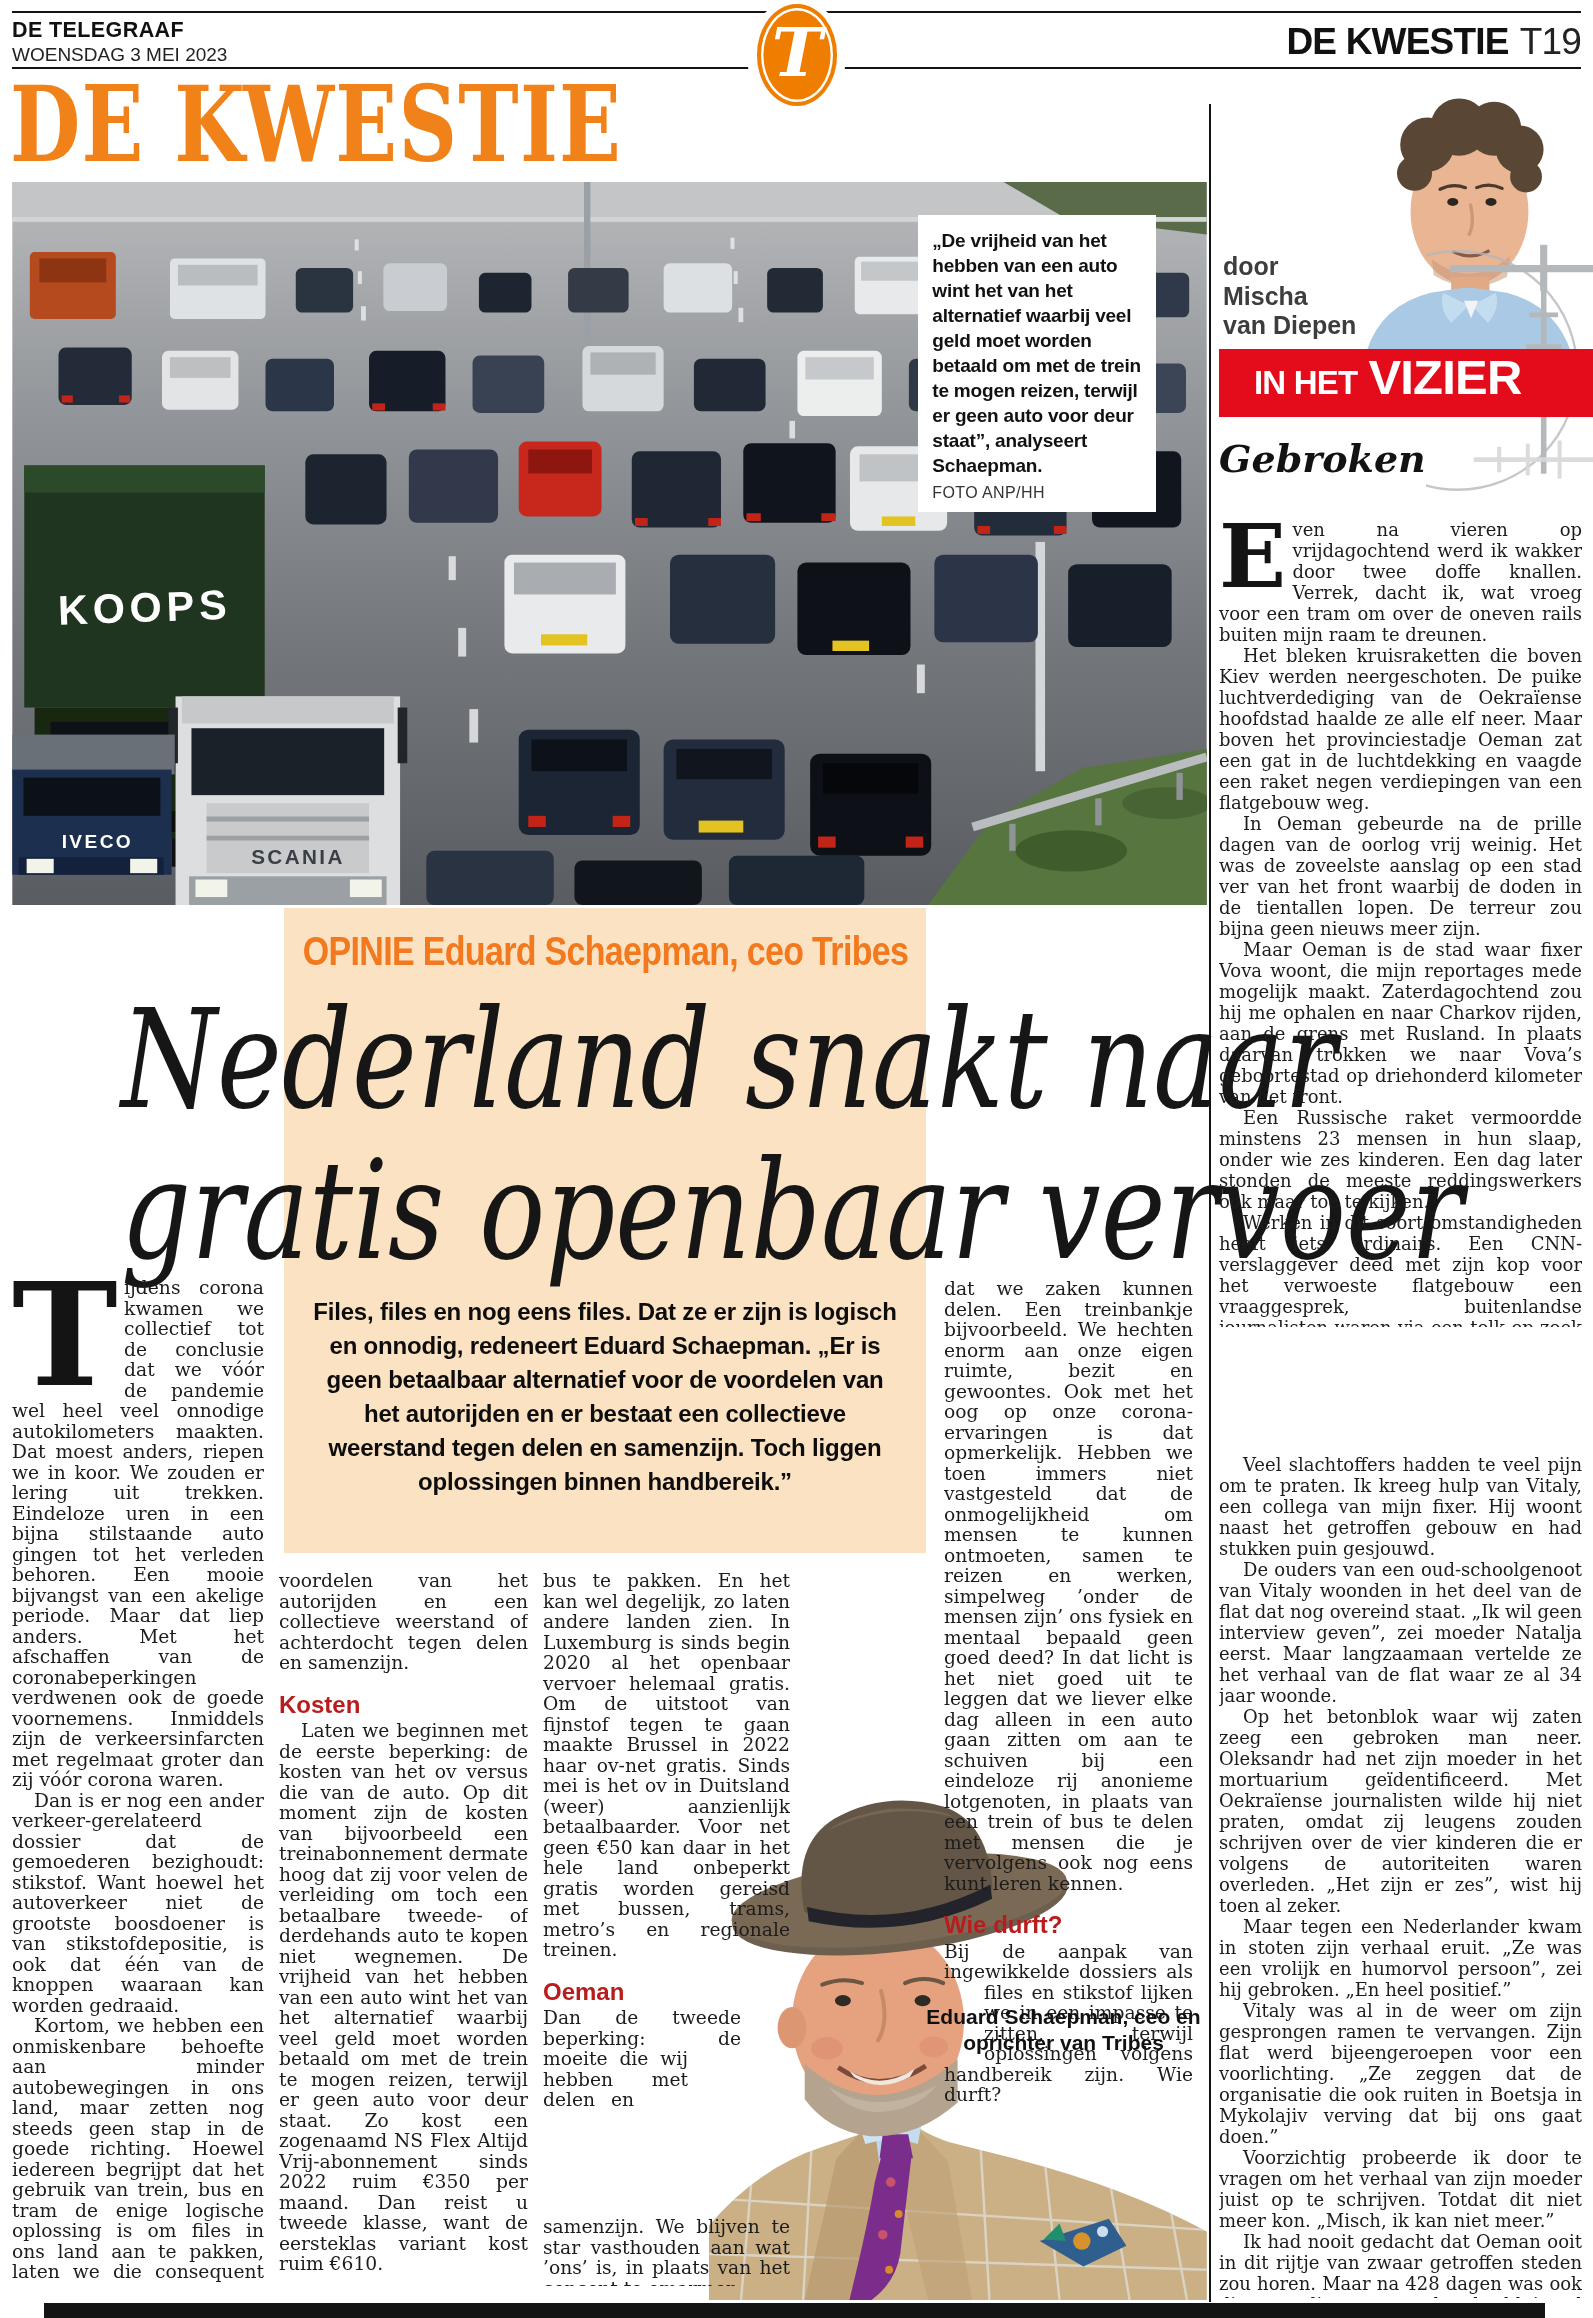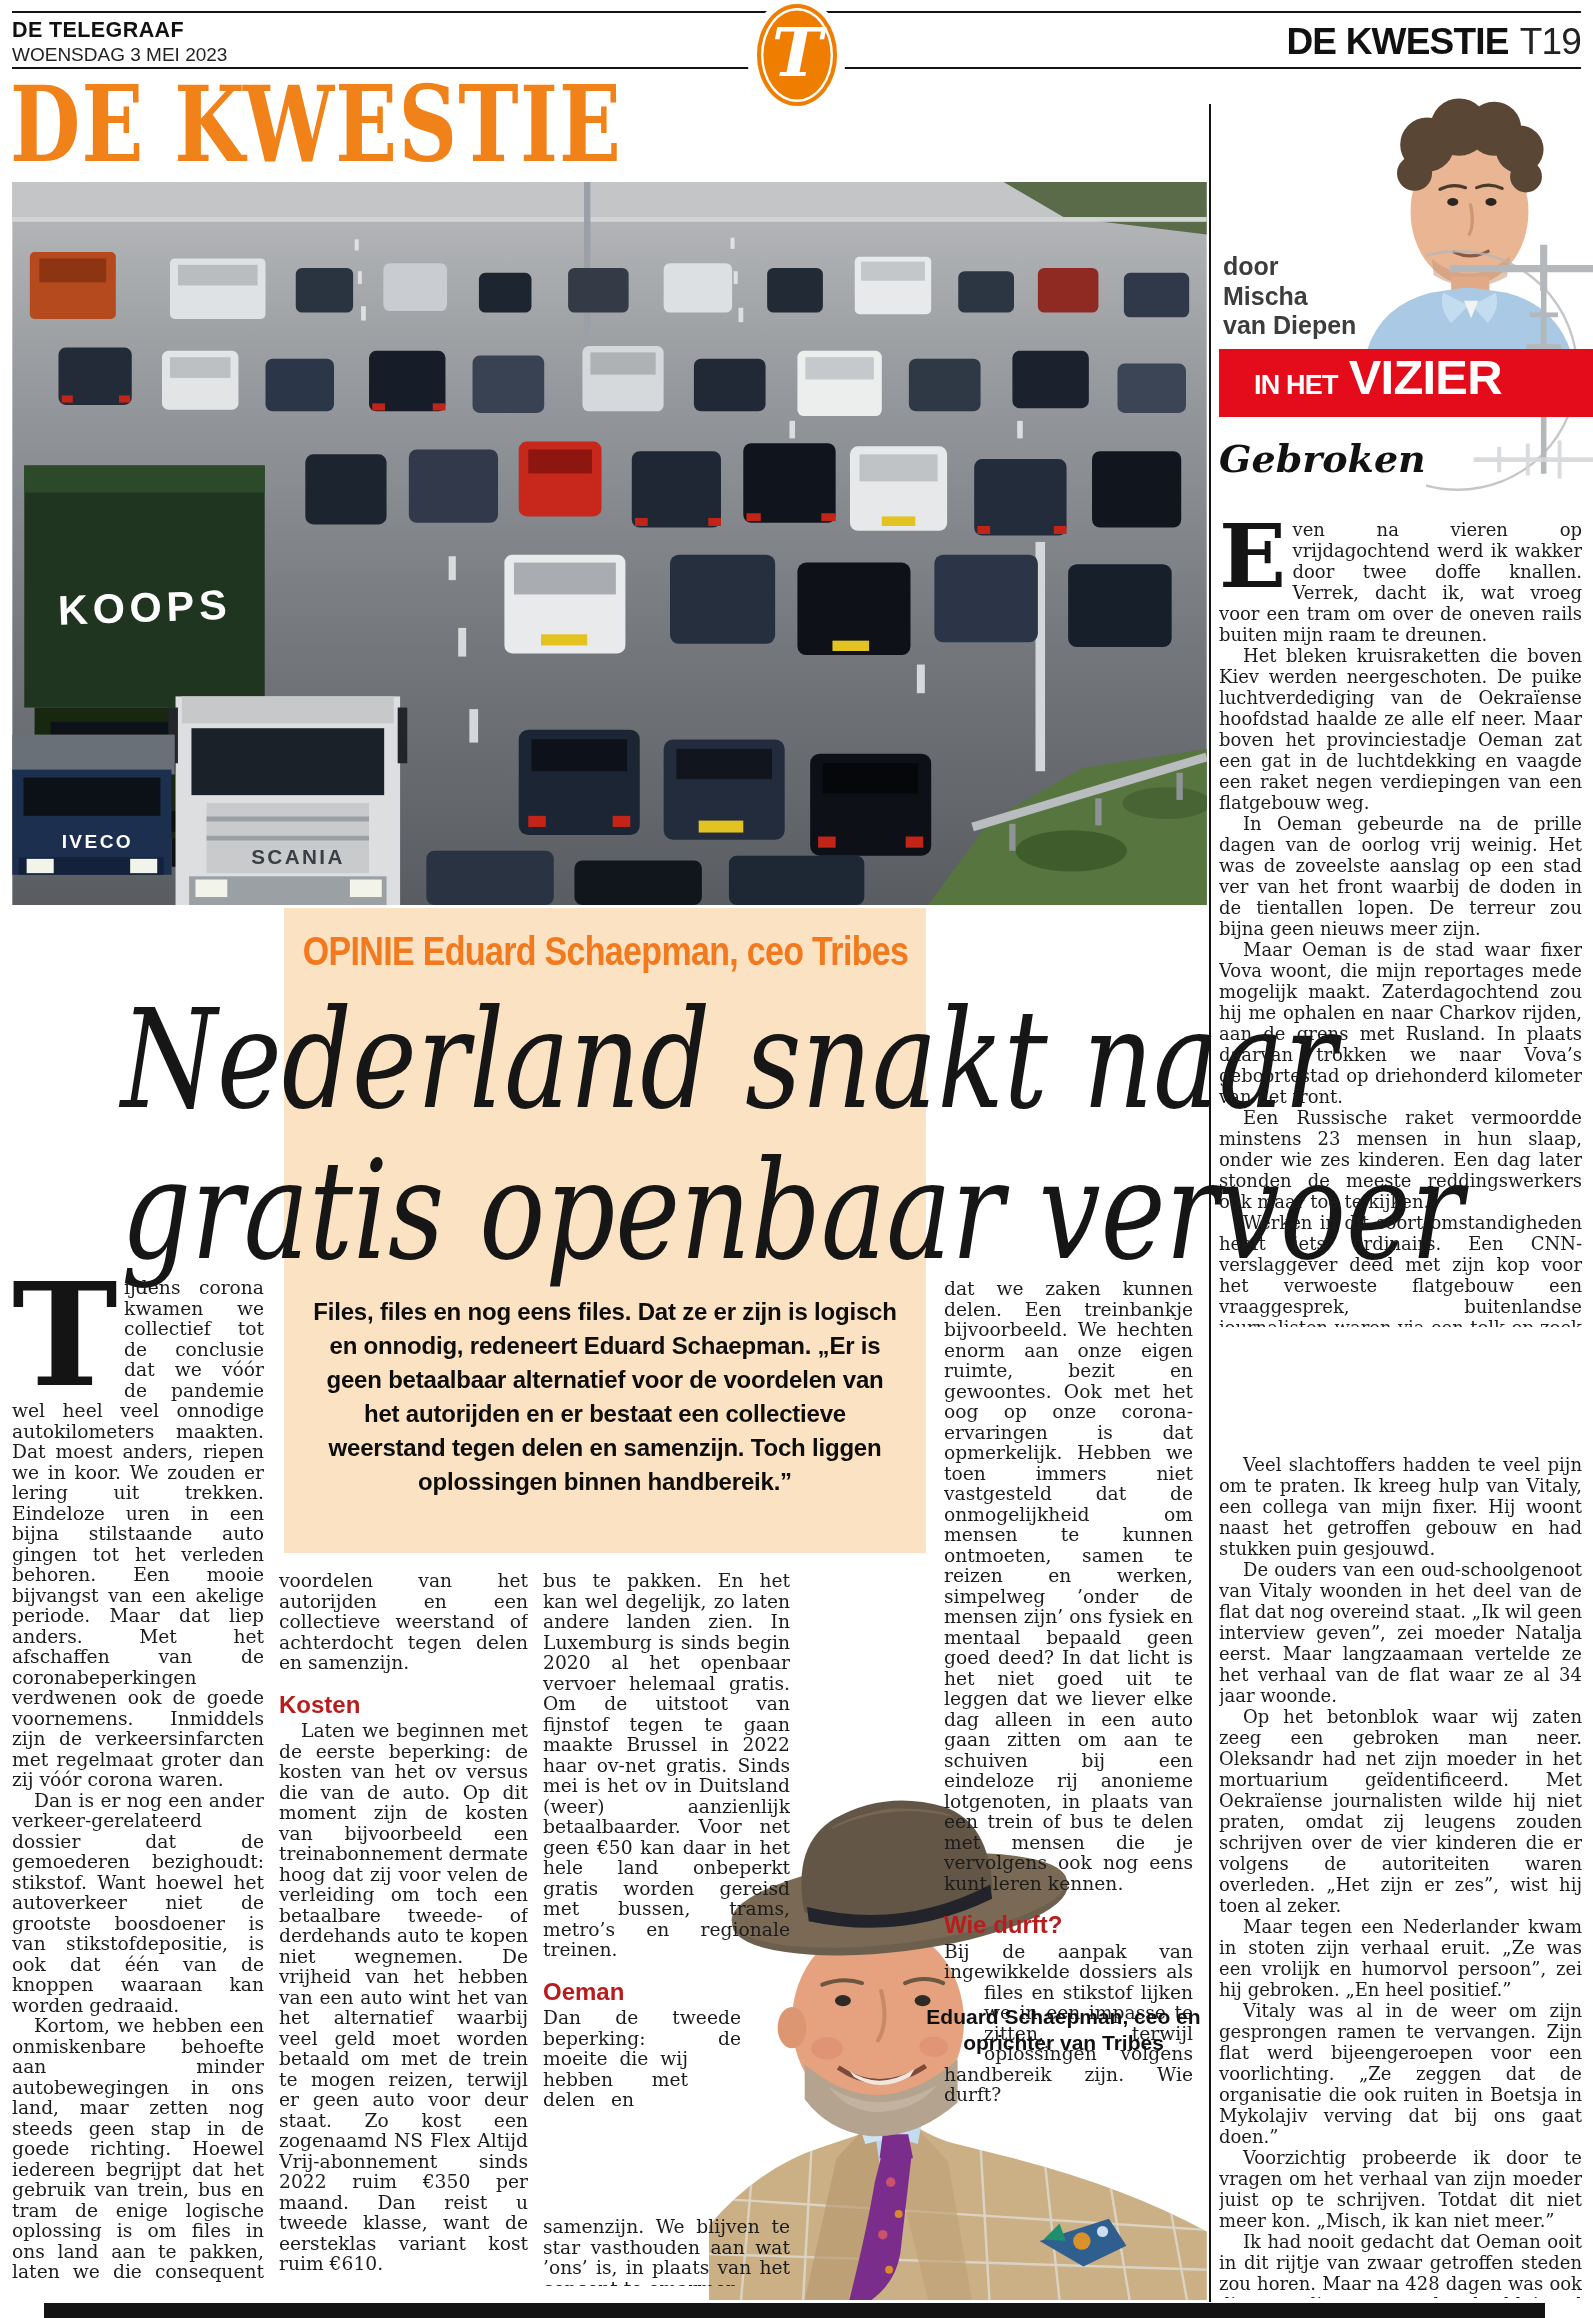--- a/index.html
+++ b/index.html
@@ -40,21 +40,21 @@
   .dc-e{font-size:88px;line-height:64px;margin:4.8px 6.4px 0 0;}
   .fr{float:right;clear:right;}
   .fl{float:left;clear:left;}
   .photo-sub{font-weight:bold;font-size:21px;line-height:26px;text-align:center;color:#111;}
   
   .sbody{font-family:"DejaVu Serif",serif;font-size:18px;line-height:21px;text-align:justify;color:#1c1c1c;overflow:hidden;}
   .sbody p{margin:0;}
   .sbody p.ind{text-indent:24px;}
   .byline{font-weight:bold;font-size:25px;line-height:29.5px;color:#3d3d3d;}
   .banner{background:#e40c1b;display:flex;align-items:baseline;padding-left:35px;}
-  .banner .small{color:#fff;font-weight:bold;font-size:27px;letter-spacing:-0.8px;}
+  .banner .small{color:#fff;font-weight:bold;font-size:33px;letter-spacing:-0.8px;}
   .banner .big{color:#fff;font-weight:bold;font-size:49px;letter-spacing:-0.8px;margin-left:11px;}
   .sb-title{font-family:"DejaVu Serif",serif;font-style:italic;font-weight:bold;font-size:38px;color:#121212;}
   .pullquote{font-family:"DejaVu Serif",serif;font-style:italic;font-weight:bold;color:#e5202e;
         font-size:37px;line-height:48px;}
   .pullquote span{text-decoration:underline;text-decoration-thickness:2.4px;text-underline-offset:7.2px;}
   .blackbar{position:absolute;background:#141414;}
   svg text{font-family:"Liberation Sans",sans-serif;}
 </style>
 </head>
 <body>
@@ -276,20 +276,24 @@
         <ellipse cx="1330" cy="840" rx="70" ry="26" fill="#3f5c2c"></ellipse>
         <ellipse cx="1450" cy="780" rx="56" ry="20" fill="#486434"></ellipse>
         <polyline points="1206,810 1500,722" stroke="#b9bdc0" stroke-width="11" fill="none"></polyline>
         <rect x="1252" y="806" width="8" height="34" fill="#8f9396"></rect>
         <rect x="1360" y="774" width="8" height="34" fill="#8f9396"></rect>
         <rect x="1462" y="742" width="8" height="34" fill="#8f9396"></rect>
       </g>
     </svg>
   </div>
 
+  <div class="abs photo-caption" style="left:918px;top:215px;width:209px;">
+    <div class="cap">„De vrijheid van het hebben van een auto wint het van het alternatief waarbij veel geld moet worden betaald om met de trein te mogen reizen, terwijl er geen auto voor deur staat”, analyseert Schaepman.</div>
+    <div class="credit">FOTO ANP/HH</div>
+  </div>
 
   <div class="abs peach" style="left:284px;top:908px;width:642px;height:645px;"></div>
 
   <div class="abs kicker" style="left:92px;top:929px;width:1027px;">OPINIE Eduard Schaepman, ceo Tribes</div>
 
   <div class="abs headline" style="left:0px;top:984px;width:1211px;">
     <div>Nederland snakt naar</div>
     <div>gratis openbaar vervoer</div>
   </div>
 

